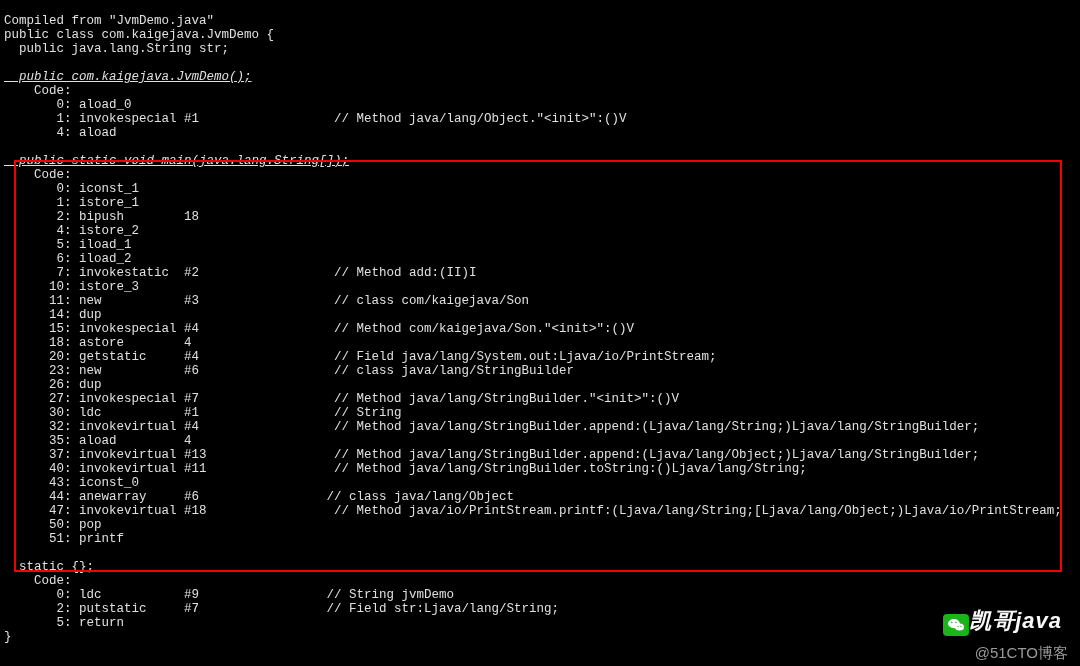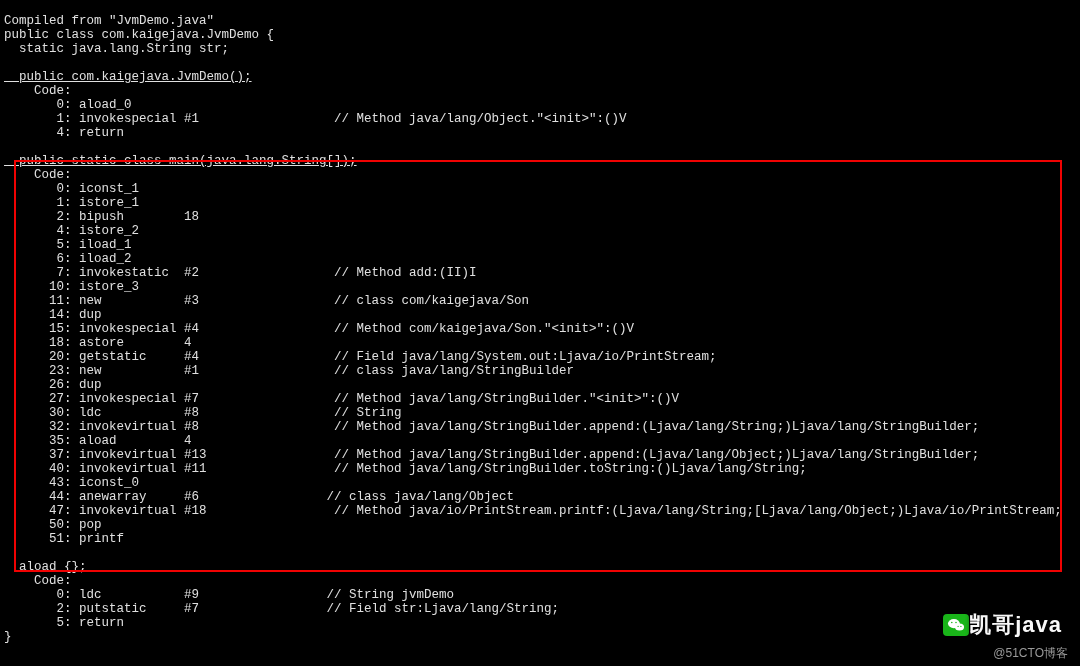--- a/index.html
+++ b/index.html
@@ -13,34 +13,35 @@
     font-size: 12.5px;
     line-height: 14px;
     overflow: hidden;
     position: relative;
   }
   .code-container {
     white-space: pre;
     padding: 0 4px;
     position: relative;
   }
-  .underline { text-decoration: underline; }
+  .underline { text-decoration: underline; font-style: italic; }
   .highlight-box {
     position: absolute;
     border: 2px solid #F00202;
     box-sizing: border-box;
     pointer-events: none;
   }
   .watermark-wrap {
     position: absolute;
     right: 18px;
     bottom: 30px;
     display: flex;
-    align-items: center;
+    align-items: flex-start;
     gap: 0;
+    font-style: italic;
   }
   .wm-icon {
     width: 26px;
     height: 22px;
     border-radius: 4px;
     background: #19B519;
     display: flex;
     align-items: center;
     justify-content: center;
   }
@@ -52,67 +53,67 @@
     font-weight: 600;
     letter-spacing: 1px;
     text-shadow: 0 0 4px rgba(0,0,0,0.8);
   }
   .attribution {
     position: absolute;
     right: 12px;
     bottom: 6px;
     color: #9A9A9A;
     font-family: "Microsoft YaHei", sans-serif;
-    font-size: 12px;
+    font-size: 15px;
   }
 </style>
 </head>
 <body>
 
 <div class="code-container">
 <span>Compiled from "JvmDemo.java"</span>
 <span>public class com.kaigejava.JvmDemo {</span>
-<span>  static java.lang.String str;</span>
+<span>  public java.lang.String str;</span>
 
 <span class="underline">  public com.kaigejava.JvmDemo();</span>
 <span>    Code:</span>
 <span>       0: aload_0</span>
 <span>       1: invokespecial #1                  // Method java/lang/Object."&lt;init&gt;":()V</span>
-<span>       4: return</span>
+<span>       4: aload</span>
 
-<span class="underline">  public static class main(java.lang.String[]);</span>
+<span class="underline">  public static void main(java.lang.String[]);</span>
 <span>    Code:</span>
 <span>       0: iconst_1</span>
 <span>       1: istore_1</span>
 <span>       2: bipush        18</span>
 <span>       4: istore_2</span>
 <span>       5: iload_1</span>
 <span>       6: iload_2</span>
 <span>       7: invokestatic  #2                  // Method add:(II)I</span>
 <span>      10: istore_3</span>
 <span>      11: new           #3                  // class com/kaigejava/Son</span>
 <span>      14: dup</span>
 <span>      15: invokespecial #4                  // Method com/kaigejava/Son."&lt;init&gt;":()V</span>
 <span>      18: astore        4</span>
 <span>      20: getstatic     #4                  // Field java/lang/System.out:Ljava/io/PrintStream;</span>
-<span>      23: new           #1                  // class java/lang/StringBuilder</span>
+<span>      23: new           #6                  // class java/lang/StringBuilder</span>
 <span>      26: dup</span>
 <span>      27: invokespecial #7                  // Method java/lang/StringBuilder."&lt;init&gt;":()V</span>
-<span>      30: ldc           #8                  // String</span>
-<span>      32: invokevirtual #8                  // Method java/lang/StringBuilder.append:(Ljava/lang/String;)Ljava/lang/StringBuilder;</span>
+<span>      30: ldc           #1                  // String</span>
+<span>      32: invokevirtual #4                  // Method java/lang/StringBuilder.append:(Ljava/lang/String;)Ljava/lang/StringBuilder;</span>
 <span>      35: aload         4</span>
 <span>      37: invokevirtual #13                 // Method java/lang/StringBuilder.append:(Ljava/lang/Object;)Ljava/lang/StringBuilder;</span>
 <span>      40: invokevirtual #11                 // Method java/lang/StringBuilder.toString:()Ljava/lang/String;</span>
 <span>      43: iconst_0</span>
 <span>      44: anewarray     #6                 // class java/lang/Object</span>
 <span>      47: invokevirtual #18                 // Method java/io/PrintStream.printf:(Ljava/lang/String;[Ljava/lang/Object;)Ljava/io/PrintStream;</span>
 <span>      50: pop</span>
 <span>      51: printf</span>
 
-<span>  aload {};</span>
+<span>  static {};</span>
 <span>    Code:</span>
 <span>       0: ldc           #9                 // String jvmDemo</span>
 <span>       2: putstatic     #7                 // Field str:Ljava/lang/String;</span>
 <span>       5: return</span>
 <span>}</span>
 </div>
 
 <div class="highlight-box" style="top: 160px; left: 14px; width: 1048px; height: 412px;"></div>
 
 <div class="watermark-wrap">

